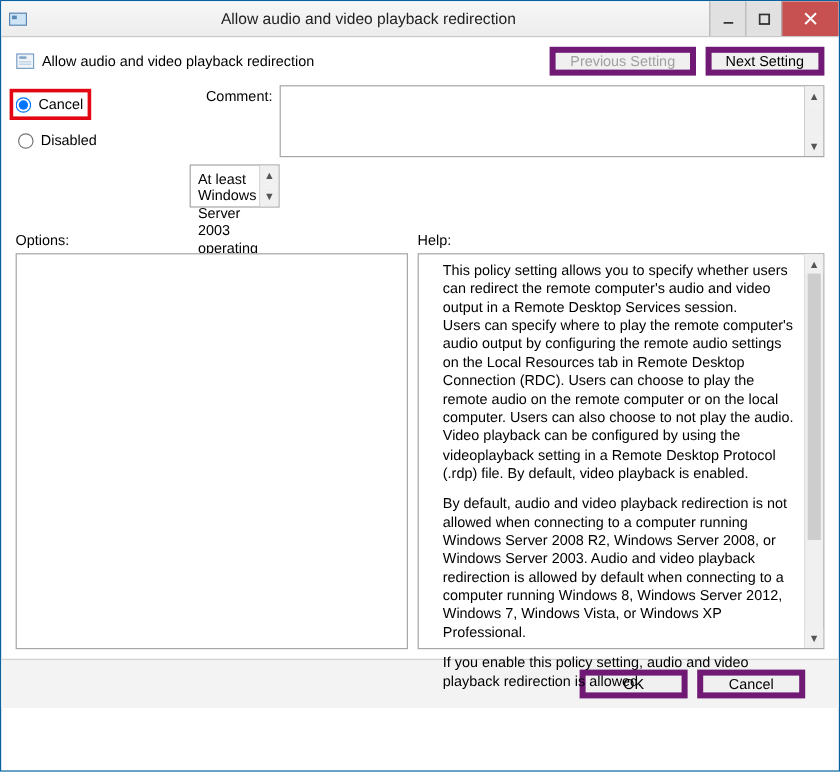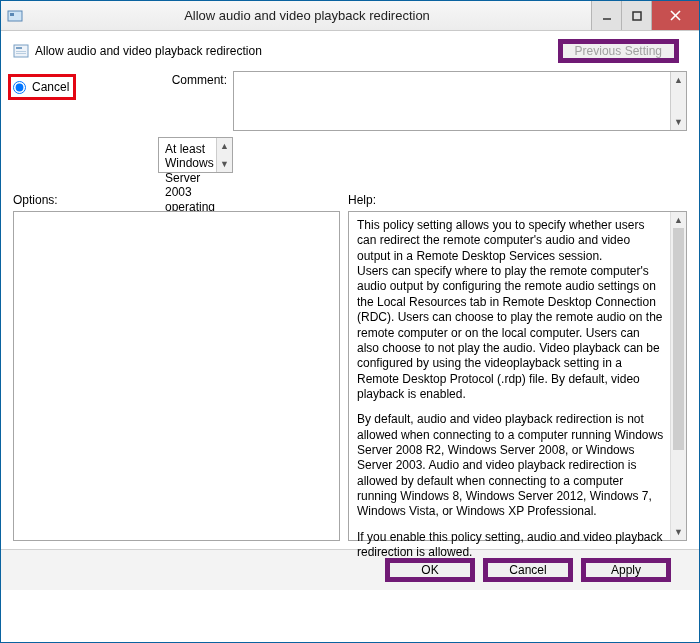--- a/index.html
+++ b/index.html
@@ -138,21 +138,21 @@
     position: relative;
   }
   .panel.options { width: 327px; }
   .panel.help { flex: 1; }
   .help-text {
     padding: 6px 22px 6px 8px;
     font-size: 12px;
     line-height: 1.28;
     overflow: hidden;
   }
-  .help-text p { margin: 0 0 10px 0; }
+  .help-text p { margin: 0 0 10px 12px; }
   .help-text p.tight { margin-bottom: 0; }
   .scrollbar {
     position: absolute; right:0; top:0; bottom:0; width:16px;
     background: #f0f0f0; border-left:1px solid #ddd;
     display:flex; flex-direction:column;
   }
   .scrollbar .ar { height:16px; display:flex; align-items:center; justify-content:center; font-size:9px; color:#555; background:#f0f0f0; }
   .scrollbar .track { flex:1; position:relative; }
   .scrollbar .thumb { position:absolute; left:2px; right:2px; top:0; height:75%; background:#cdcdcd; }
   .footer {
@@ -200,31 +200,36 @@
       <svg class="hdr-icon" viewBox="0 0 16 16">
         <rect x="1" y="2" width="14" height="12" fill="#eef3f9" stroke="#7aa0c4"></rect>
         <rect x="3" y="4" width="6" height="2" fill="#7aa0c4"></rect>
         <rect x="3" y="8" width="10" height="1" fill="#b8cde0"></rect>
         <rect x="3" y="10" width="10" height="1" fill="#b8cde0"></rect>
       </svg>
       <span>Allow audio and video playback redirection</span>
     </div>
     <button class="btn disabled">Previous Setting</button>
     <span style="width:8px"></span>
+    <button class="btn">Next Setting</button>
   </div>
 
   <div class="top-grid">
     <div class="radios">
       <div class="hl" style="display:inline-block">
         <label class="radio-row" style="margin-bottom:0">
           <input type="radio" name="st" checked="" style="">
           <span>Cancel</span>
         </label>
       </div>
       <div style="height:10px"></div>
+      <label class="radio-row">
+        <input type="radio" name="st" style="">
+        <span>Disabled</span>
+      </label>
     </div>
 
     <div class="lbl-right">Comment:</div>
     <div class="txtarea">
       <div class="vspin">
         <div class="ar">▲</div>
         <div class="sp"></div>
         <div class="ar">▼</div>
       </div>
     </div>
@@ -261,14 +266,13 @@
         <div class="ar">▼</div>
       </div>
     </div>
   </div>
 
 </div>
 
 <div class="footer">
   <button class="btn">OK</button>
   <button class="btn">Cancel</button>
-  <button class="btn">Apply</button>
 </div>
 
 </body></html>

